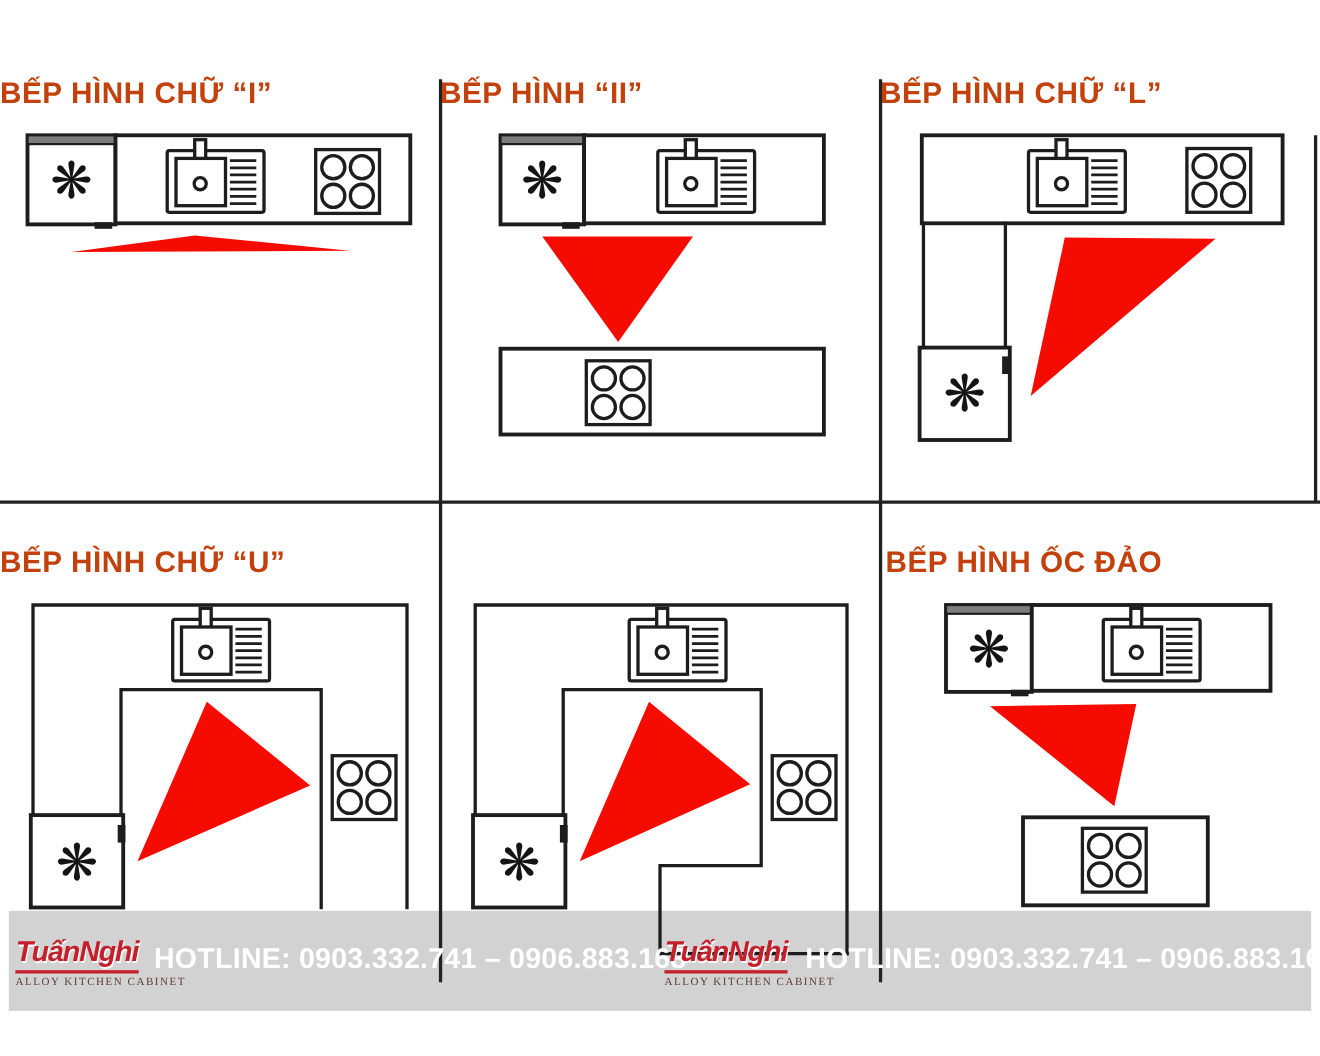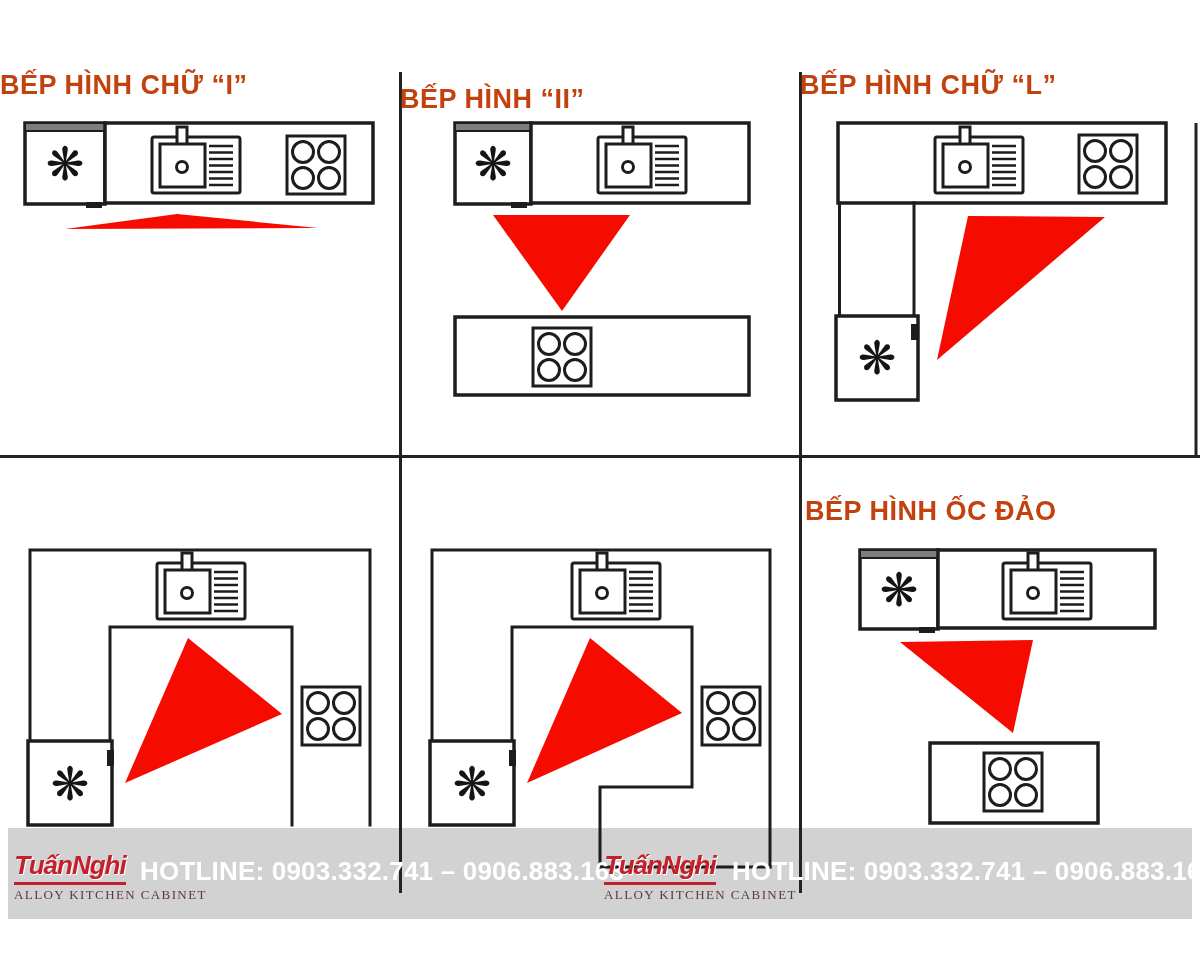--- a/index.html
+++ b/index.html
@@ -18,35 +18,36 @@
   .tri{fill:var(--triangle);stroke:none;}
   .flake{font-size:46px;fill:#141414;text-anchor:middle;font-family:"DejaVu Sans",sans-serif;}
   .divider{stroke:#222;stroke-width:3;}
   
   #footer-bar{position:absolute;left:8px;top:828px;width:1184px;height:91px;
         background:var(--footer_bg);z-index:0;}
   .brand-block{position:absolute;top:850px;z-index:3;width:112px;text-align:center;}
   .brand{font-size:26px;font-weight:bold;font-style:italic;color:var(--logo_red);
         letter-spacing:-1px;white-space:nowrap;text-shadow:1px 1px 0 #fff;text-align:center;}
   .brand-rule{height:3px;background:var(--logo_red);margin-top:1px;}
-  .brand-sub{font-size:13px;letter-spacing:1.4px;color:#5d3a38;margin-top:2px;white-space:nowrap;
+  .brand-sub{font-size:10px;letter-spacing:1.4px;color:#5d3a38;margin-top:2px;white-space:nowrap;
         font-family:"Liberation Serif","DejaVu Serif",serif;}
   .hotline{position:absolute;top:856px;font-size:26px;font-weight:bold;
         color:var(--hotline_text);white-space:nowrap;z-index:3;letter-spacing:.2px;}
 </style>
 </head>
 <body>
 
 <div id="page">
 
   <div id="footer-bar"></div>
 
   <div class="cell-title" style="left:0;top:70px;width:400px">BẾP HÌNH CHỮ “I”</div>
-  <div class="cell-title" style="left:400px;top:84px;width:390px">BẾP HÌNH  “II”</div>
+  <div class="cell-title" style="left:400px;top:70px;width:390px">BẾP HÌNH  “II”</div>
   <div class="cell-title" style="left:800px;top:70px;width:456px">BẾP HÌNH  CHỮ “L”</div>
+  <div class="cell-title" style="left:0;top:496px;width:410px">BẾP HÌNH  CHỮ “U”</div>
   <div class="cell-title" style="left:805px;top:496px;width:400px">BẾP HÌNH  ỐC ĐẢO</div>
 
   <svg id="art" width="1200" height="960" viewBox="0 0 1200 960">
 
     <line class="divider" x1="400.5" y1="72" x2="400.5" y2="893"></line>
     <line class="divider" x1="800.5" y1="72" x2="800.5" y2="893"></line>
     <line class="divider" x1="0" y1="456.5" x2="1200" y2="456.5"></line>
     <line class="divider" x1="1196" y1="123" x2="1196" y2="456"></line>
 
     <g>

